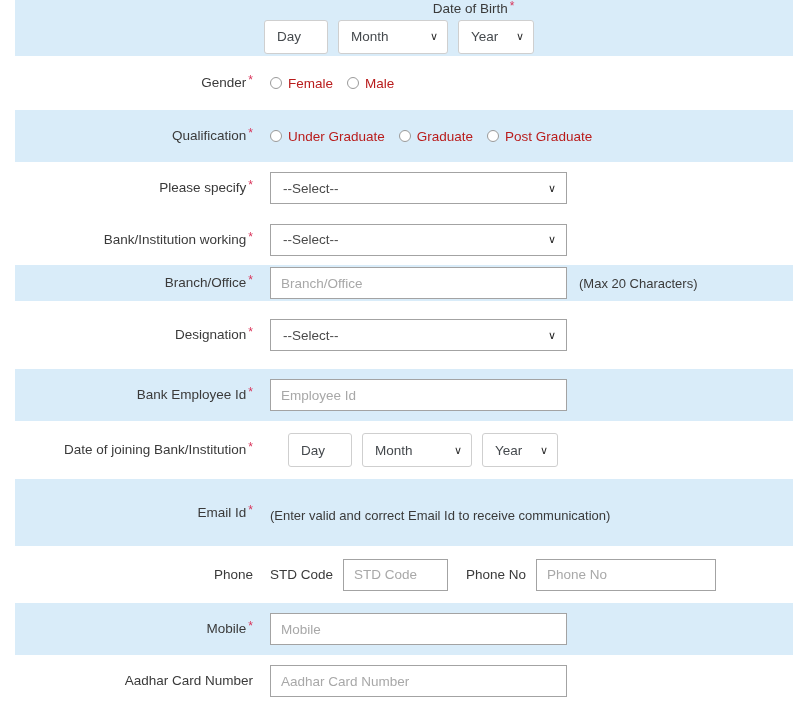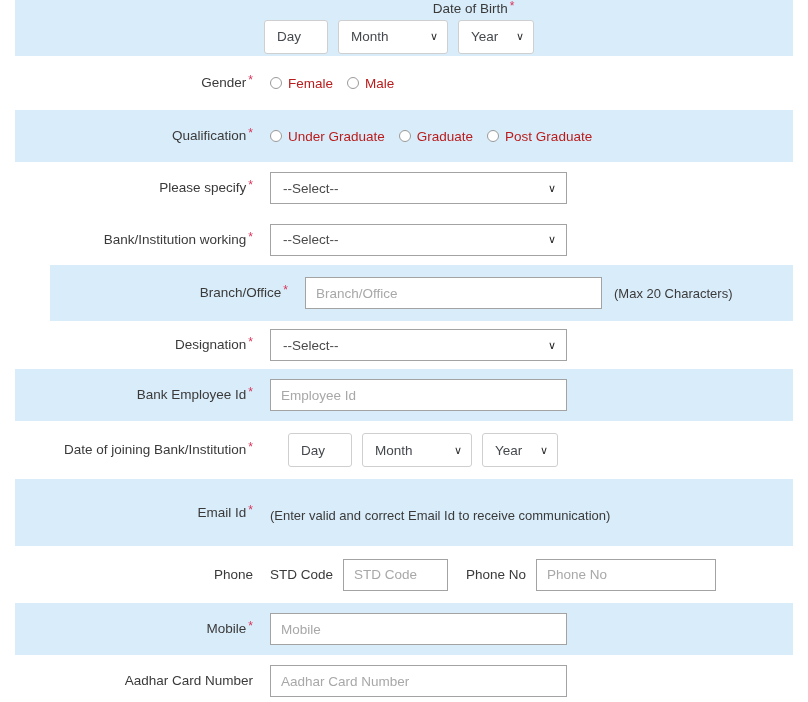--- a/index.html
+++ b/index.html
@@ -253,31 +253,31 @@
       <span>Bank/Institution working</span><span class="req">*</span>
     </div>
     <div class="field-cell">
       <div class="sel-wide">
         <span>--Select--</span>
         <span class="chev">∨</span>
       </div>
     </div>
   </div>
 
-  <div class="row striped" style="height:56px;margin-left:35px;">
+  <div class="row striped" style="height:36px;">
     <div class="label-cell">
       <span>Branch/Office</span><span class="req">*</span>
     </div>
     <div class="field-cell">
       <input class="inp w297" type="text" placeholder="Branch/Office" style="">
       <span class="hint">(Max 20 Characters)</span>
     </div>
   </div>
 
-  <div class="row" style="height:48px;">
+  <div class="row" style="height:68px;">
     <div class="label-cell">
       <span>Designation</span><span class="req">*</span>
     </div>
     <div class="field-cell">
       <div class="sel-wide">
         <span>--Select--</span>
         <span class="chev">∨</span>
       </div>
     </div>
   </div>

